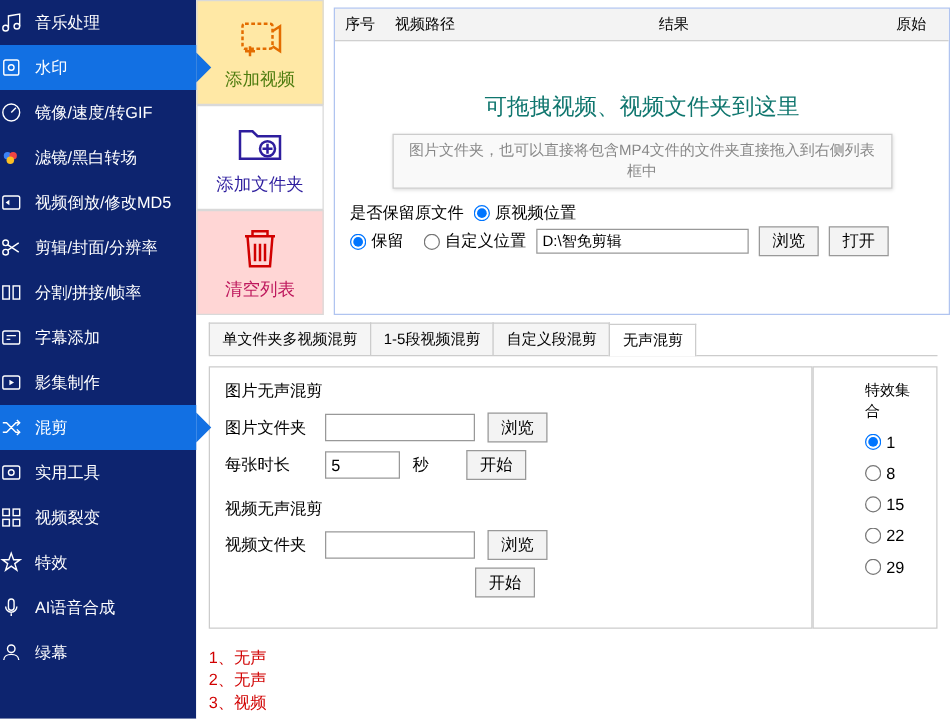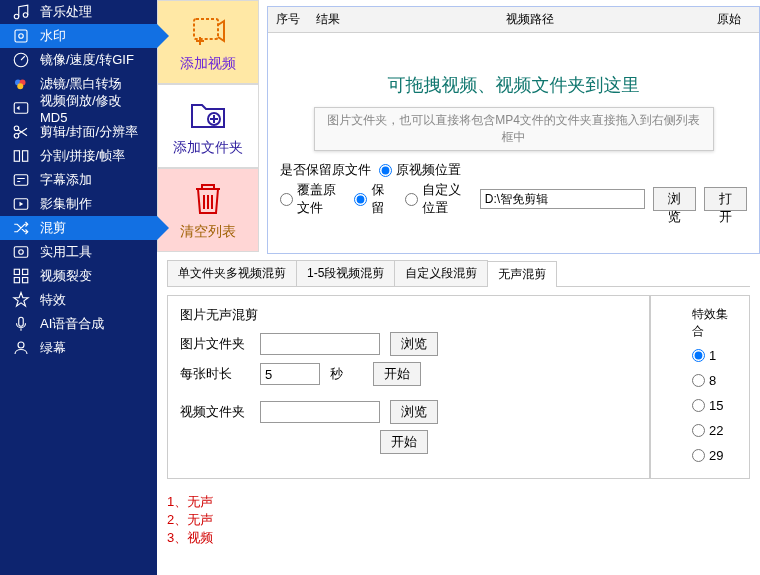--- a/index.html
+++ b/index.html
@@ -1,31 +1,31 @@
 <!DOCTYPE html>
 <html><head>
 <meta charset="utf-8">
 <style>
 * { margin: 0; padding: 0; box-sizing: border-box; font-family: "Microsoft YaHei", sans-serif; font-size: 13px; }
 body { background: #fff; width: 760px; height: 575px; overflow: hidden; }
 .app { display: flex; height: 575px; }
 .sidebar { width: 157px; background: #0d246f; color: #fff; display: flex; flex-direction: column; }
-.side-item { display: flex; align-items: center; padding: 10px 12px; cursor: pointer; height: 24px; position: relative; }
+.side-item { display: flex; align-items: center; padding: 10px 0; cursor: pointer; height: 36px; position: relative; }
 .side-item.active { background: #1270e3; }
 .side-item.active::after { content: ""; position: absolute; right: -12px; top: 50%; transform: translateY(-50%); border-top: 12px solid transparent; border-bottom: 12px solid transparent; border-left: 12px solid #1270e3; }
 .side-icon { width: 18px; height: 18px; margin-right: 10px; display: inline-flex; align-items: center; justify-content: center; }
 .side-icon svg { width: 18px; height: 18px; stroke: #fff; fill: none; stroke-width: 1.5; }
 .side-label { color: #fff; }
 .main { flex: 1; display: flex; flex-direction: column; background: #fff; }
 .toprow { display: flex; height: 254px; }
 .actioncol { width: 102px; display: flex; flex-direction: column; }
 .action-btn { height: 84px; display: flex; flex-direction: column; align-items: center; justify-content: center; border: 1px solid #d9d9d9; cursor: pointer; gap: 4px; }
-.ab-yellow { background: #ffe8a5; color: #6d28d9; }
+.ab-yellow { background: #ffe8a5; color: #4d7c0f; }
 .ab-purple { background: #fff; color: #2e1e9e; }
-.ab-red { background: #ffd6d5; color: #a16207; }
+.ab-red { background: #ffd6d5; color: #be185d; }
 .action-icon { width: 40px; height: 40px; }
 .action-icon svg { width: 100%; height: 100%; fill: none; stroke-width: 2; }
 .ab-yellow .action-icon svg { stroke: #e36c00; }
 .ab-purple .action-icon svg { stroke: #2e1e9e; }
 .ab-red .action-icon svg { stroke: #d10000; }
 .action-label { font-size: 14px; }
 .listarea { flex: 1; margin: 6px 0 0 8px; border: 1px solid #b0c4f0; display: flex; flex-direction: column; overflow: hidden; }
 .tablehead { display: flex; background: #f3f3f3; border-bottom: 1px solid #d0d0d0; height: 26px; align-items: center; }
 .th { padding: 0 8px; font-size: 12px; }
 .th1 { width: 40px; }
@@ -228,41 +228,37 @@
           <span class="action-icon"><svg viewBox="0 0 40 40">
                 <path d="M8 10h24M14 10V6h12v4M10 10l2 24h16l2-24M16 16v14M20 16v14M24 16v14"></path>
               </svg></span>
           <span class="action-label">清空列表</span>
         </div>
       </div>
 
       <div class="listarea">
         <div class="tablehead">
           <div class="th th1">序号</div>
+          <div class="th th2">视频路径</div>
           <div class="th th3">结果</div>
-          <div class="th th2">视频路径</div>
           <div class="th th4">原始</div>
         </div>
         <div>
           <div class="droptext">可拖拽视频、视频文件夹到这里</div>
           <div class="tooltip">图片文件夹，也可以直接将包含MP4文件的文件夹直接拖入到右侧列表框中</div>
         </div>
         <div class="optionsrow">
           <div class="optline">
             <span class="optlabel">是否保留原文件</span>
             <label class="radio">
                 <input type="radio" checked="" style="">
                 <span>原视频位置</span>
               </label>
           </div>
           <div class="optline">
-            <label class="radio">
-                <input type="radio" style="">
-                <span>覆盖原文件</span>
-              </label>
             <label class="radio">
                 <input type="radio" checked="" style="">
                 <span>保留</span>
               </label>
             <label class="radio" style="margin-left:8px;">
                 <input type="radio" style="">
                 <span>自定义位置</span>
               </label>
             <input class="pathbox" value="D:\智免剪辑" style="">
             <button class="btn">浏览</button>
@@ -289,20 +285,21 @@
             <button class="btn">浏览</button>
           </div>
           <div class="row">
             <span class="rowlabel">每张时长</span>
             <input class="txt sm" value="5" style="">
             <span>秒</span>
             <button class="btn" style="margin-left:20px;">开始</button>
           </div>
         </div>
         <div class="grp">
+          <div class="grptitle">视频无声混剪</div>
           <div class="row">
             <span class="rowlabel">视频文件夹</span>
             <input class="txt" style="">
             <button class="btn">浏览</button>
           </div>
           <div class="row">
             <span style="width:190px"></span>
             <button class="btn">开始</button>
           </div>
         </div>

